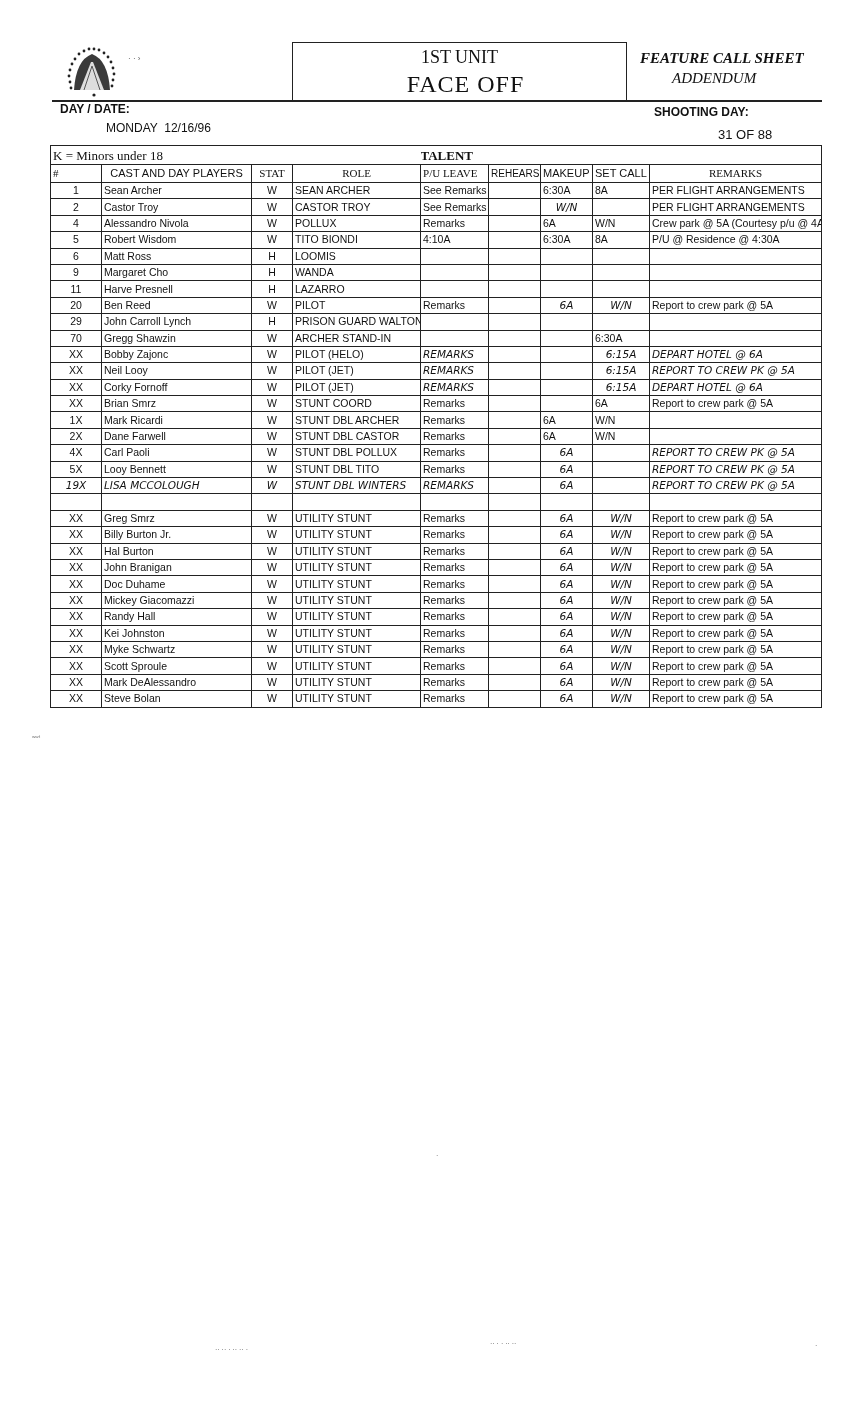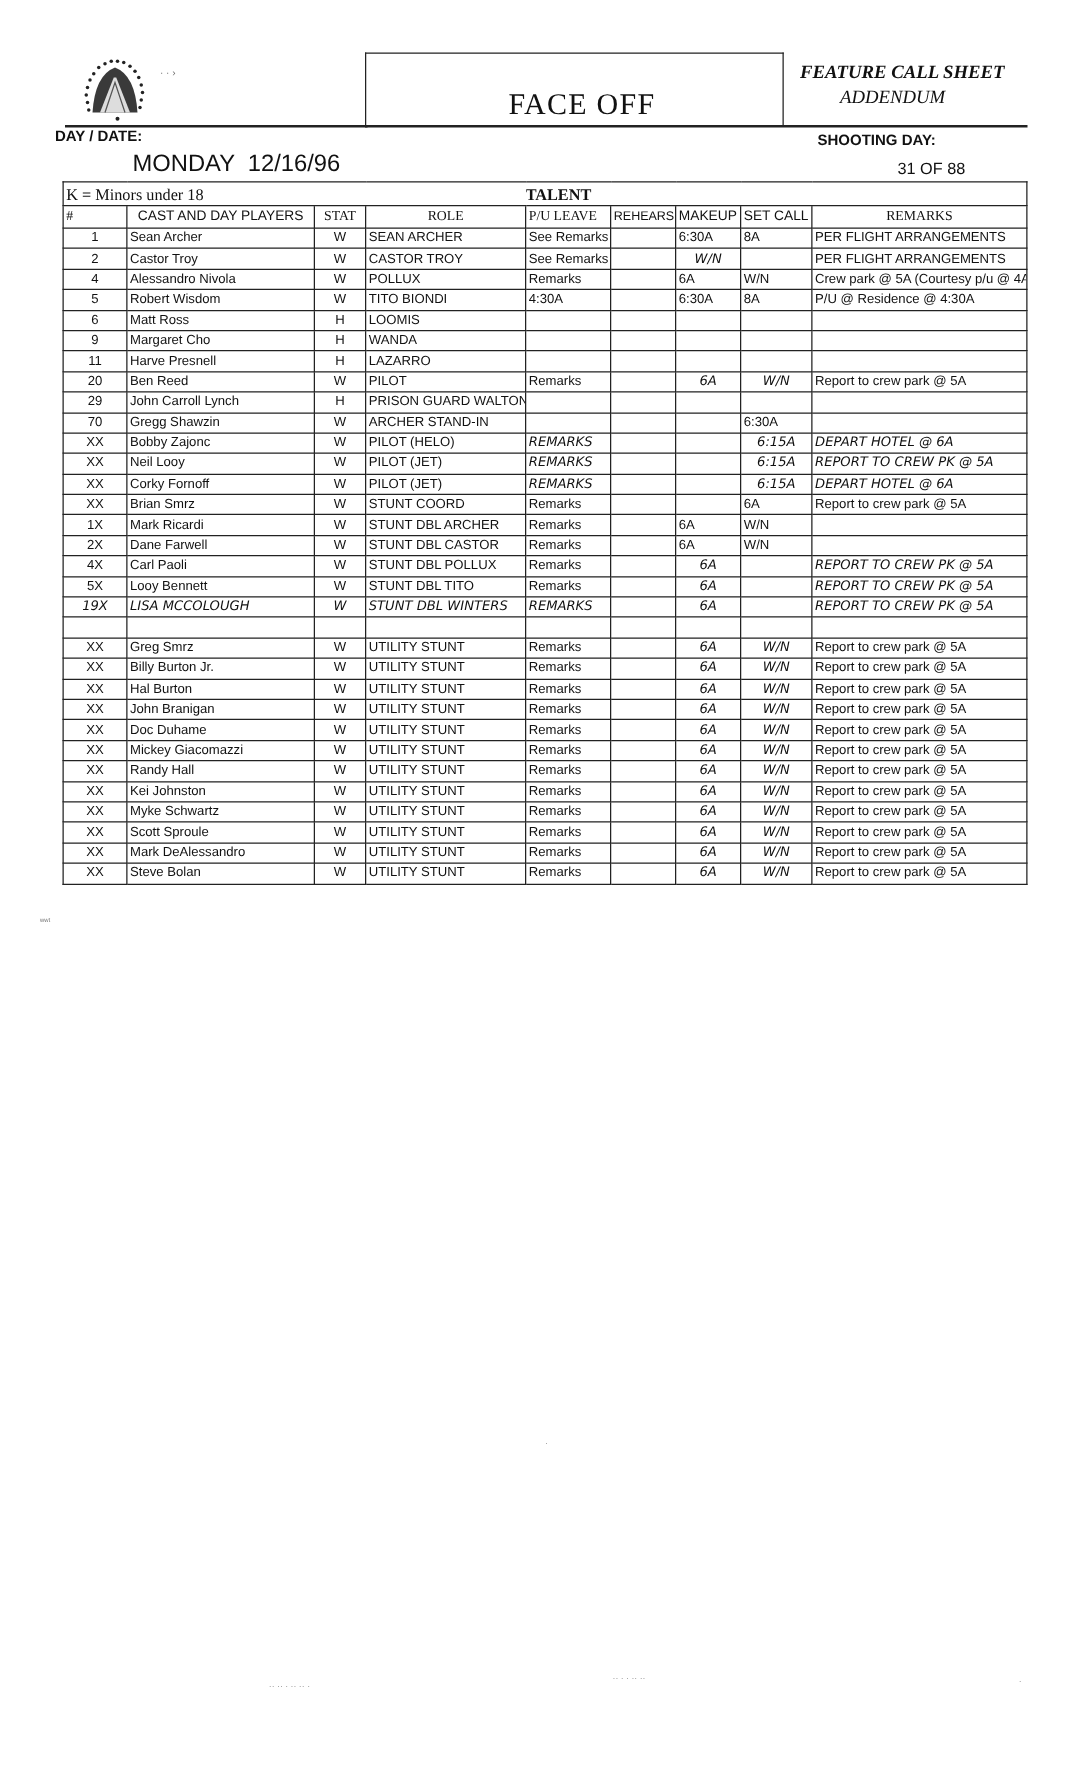--- a/index.html
+++ b/index.html
@@ -12,22 +12,22 @@
   #logo-rule { position: absolute; left: 52px; top: 100px; width: 242px; border-top: 2px solid #222; }
 
   #title-box { position: absolute; left: 292px; top: 42px; width: 333px; height: 58px; border: 1.5px solid #222; border-bottom: none; text-align: center; }
   #unit-label { position: absolute; top: 4px; left: 0; right: 0; font-size: 18px; }
   #show-title { position: absolute; top: 28px; left: 12px; right: 0; font-size: 24px; font-weight: normal; letter-spacing: 1px; }
 
   #callsheet-title { position: absolute; left: 640px; top: 50px; font-size: 15px; font-style: italic; font-weight: bold; }
   #addendum { position: absolute; left: 628px; top: 70px; font-size: 15px; font-style: italic; padding-left: 44px; }
   #header-rule { position: absolute; left: 292px; top: 100px; width: 530px; border-top: 2px solid #222; }
 
-  #daydate-label { position: absolute; left: 44px; top: 102px; font-size: 12px; font-weight: bold; }
-  #daydate-value { position: absolute; left: 106px; top: 121px; font-size: 19px; }
+  #daydate-label { position: absolute; left: 60px; top: 102px; font-size: 12px; font-weight: bold; }
+  #daydate-value { position: absolute; left: 106px; top: 121px; font-size: 12px; }
   #shootday-label { position: absolute; left: 654px; top: 105px; font-size: 12px; font-weight: bold; }
   #shootday-value { position: absolute; left: 718px; top: 127px; font-size: 13px; }
 
   #talent-table { position: absolute; left: 50px; top: 145px; border-collapse: collapse; table-layout: fixed; width: 771px; }
   #talent-table td, #talent-table th { border: 1px solid #222; padding: 0 2px; height: 15.4px; font-size: 10.5px; white-space: nowrap; overflow: hidden; font-weight: normal; line-height: 15px; }
   #talent-table .caption-row td { height: 18px; font-size: 13px; margin-left: 36px; }
   #talent-table .hdr th { font-size: 11px; height: 17px; }
   .c-num { text-align: center; }
   .hdr .h-serif { font-family: "Liberation Serif", serif; font-size: 12px; }
   .hdr .h-left { text-align: left; }
@@ -63,20 +63,21 @@
     <path d="M14 48 Q16 18 32 12 Q48 18 50 48 Z" fill="#3a3a3a"></path>
     <path d="M20 48 L31 20 L33 20 L44 48 Z" fill="#ddd"></path>
     <path d="M24 48 L32 24 L40 48" stroke="#555" stroke-width="1" fill="none"></path>
     <circle cx="34" cy="53" r="1.6" fill="#222"></circle>
   </svg>
 </div>
 <div id="logo-marks" class="sans">·  ·  ›</div>
 <div id="logo-rule"></div>
 
 <div id="title-box" class="serif">
+  <div id="unit-label">1ST UNIT</div>
   <div id="show-title">FACE OFF</div>
 </div>
 <div id="callsheet-title" class="serif">FEATURE CALL SHEET</div>
 <div id="addendum" class="serif">ADDENDUM</div>
 <div id="header-rule"></div>
 
 <div id="daydate-label" class="sans">DAY / DATE:</div>
 <div id="daydate-value" class="sans" style="white-space:pre">MONDAY  12/16/96</div>
 <div id="shootday-label" class="sans">SHOOTING DAY:</div>
 <div id="shootday-value" class="sans">31 OF 88</div>
@@ -142,21 +143,21 @@
         <td></td>
         <td>6A</td>
         <td>W/N</td>
         <td>Crew park @ 5A (Courtesy p/u @ 4A)</td>
       </tr>
       <tr>
         <td class="c-num">5</td>
         <td>Robert Wisdom</td>
         <td class="c-num">W</td>
         <td>TITO BIONDI</td>
-        <td>4:30A</td>
+        <td>4:10A</td>
         <td></td>
         <td>6:30A</td>
         <td>8A</td>
         <td>P/U @ Residence @ 4:30A</td>
       </tr>
       <tr>
         <td class="c-num">6</td>
         <td>Matt Ross</td>
         <td class="c-num">H</td>
         <td>LOOMIS</td>

